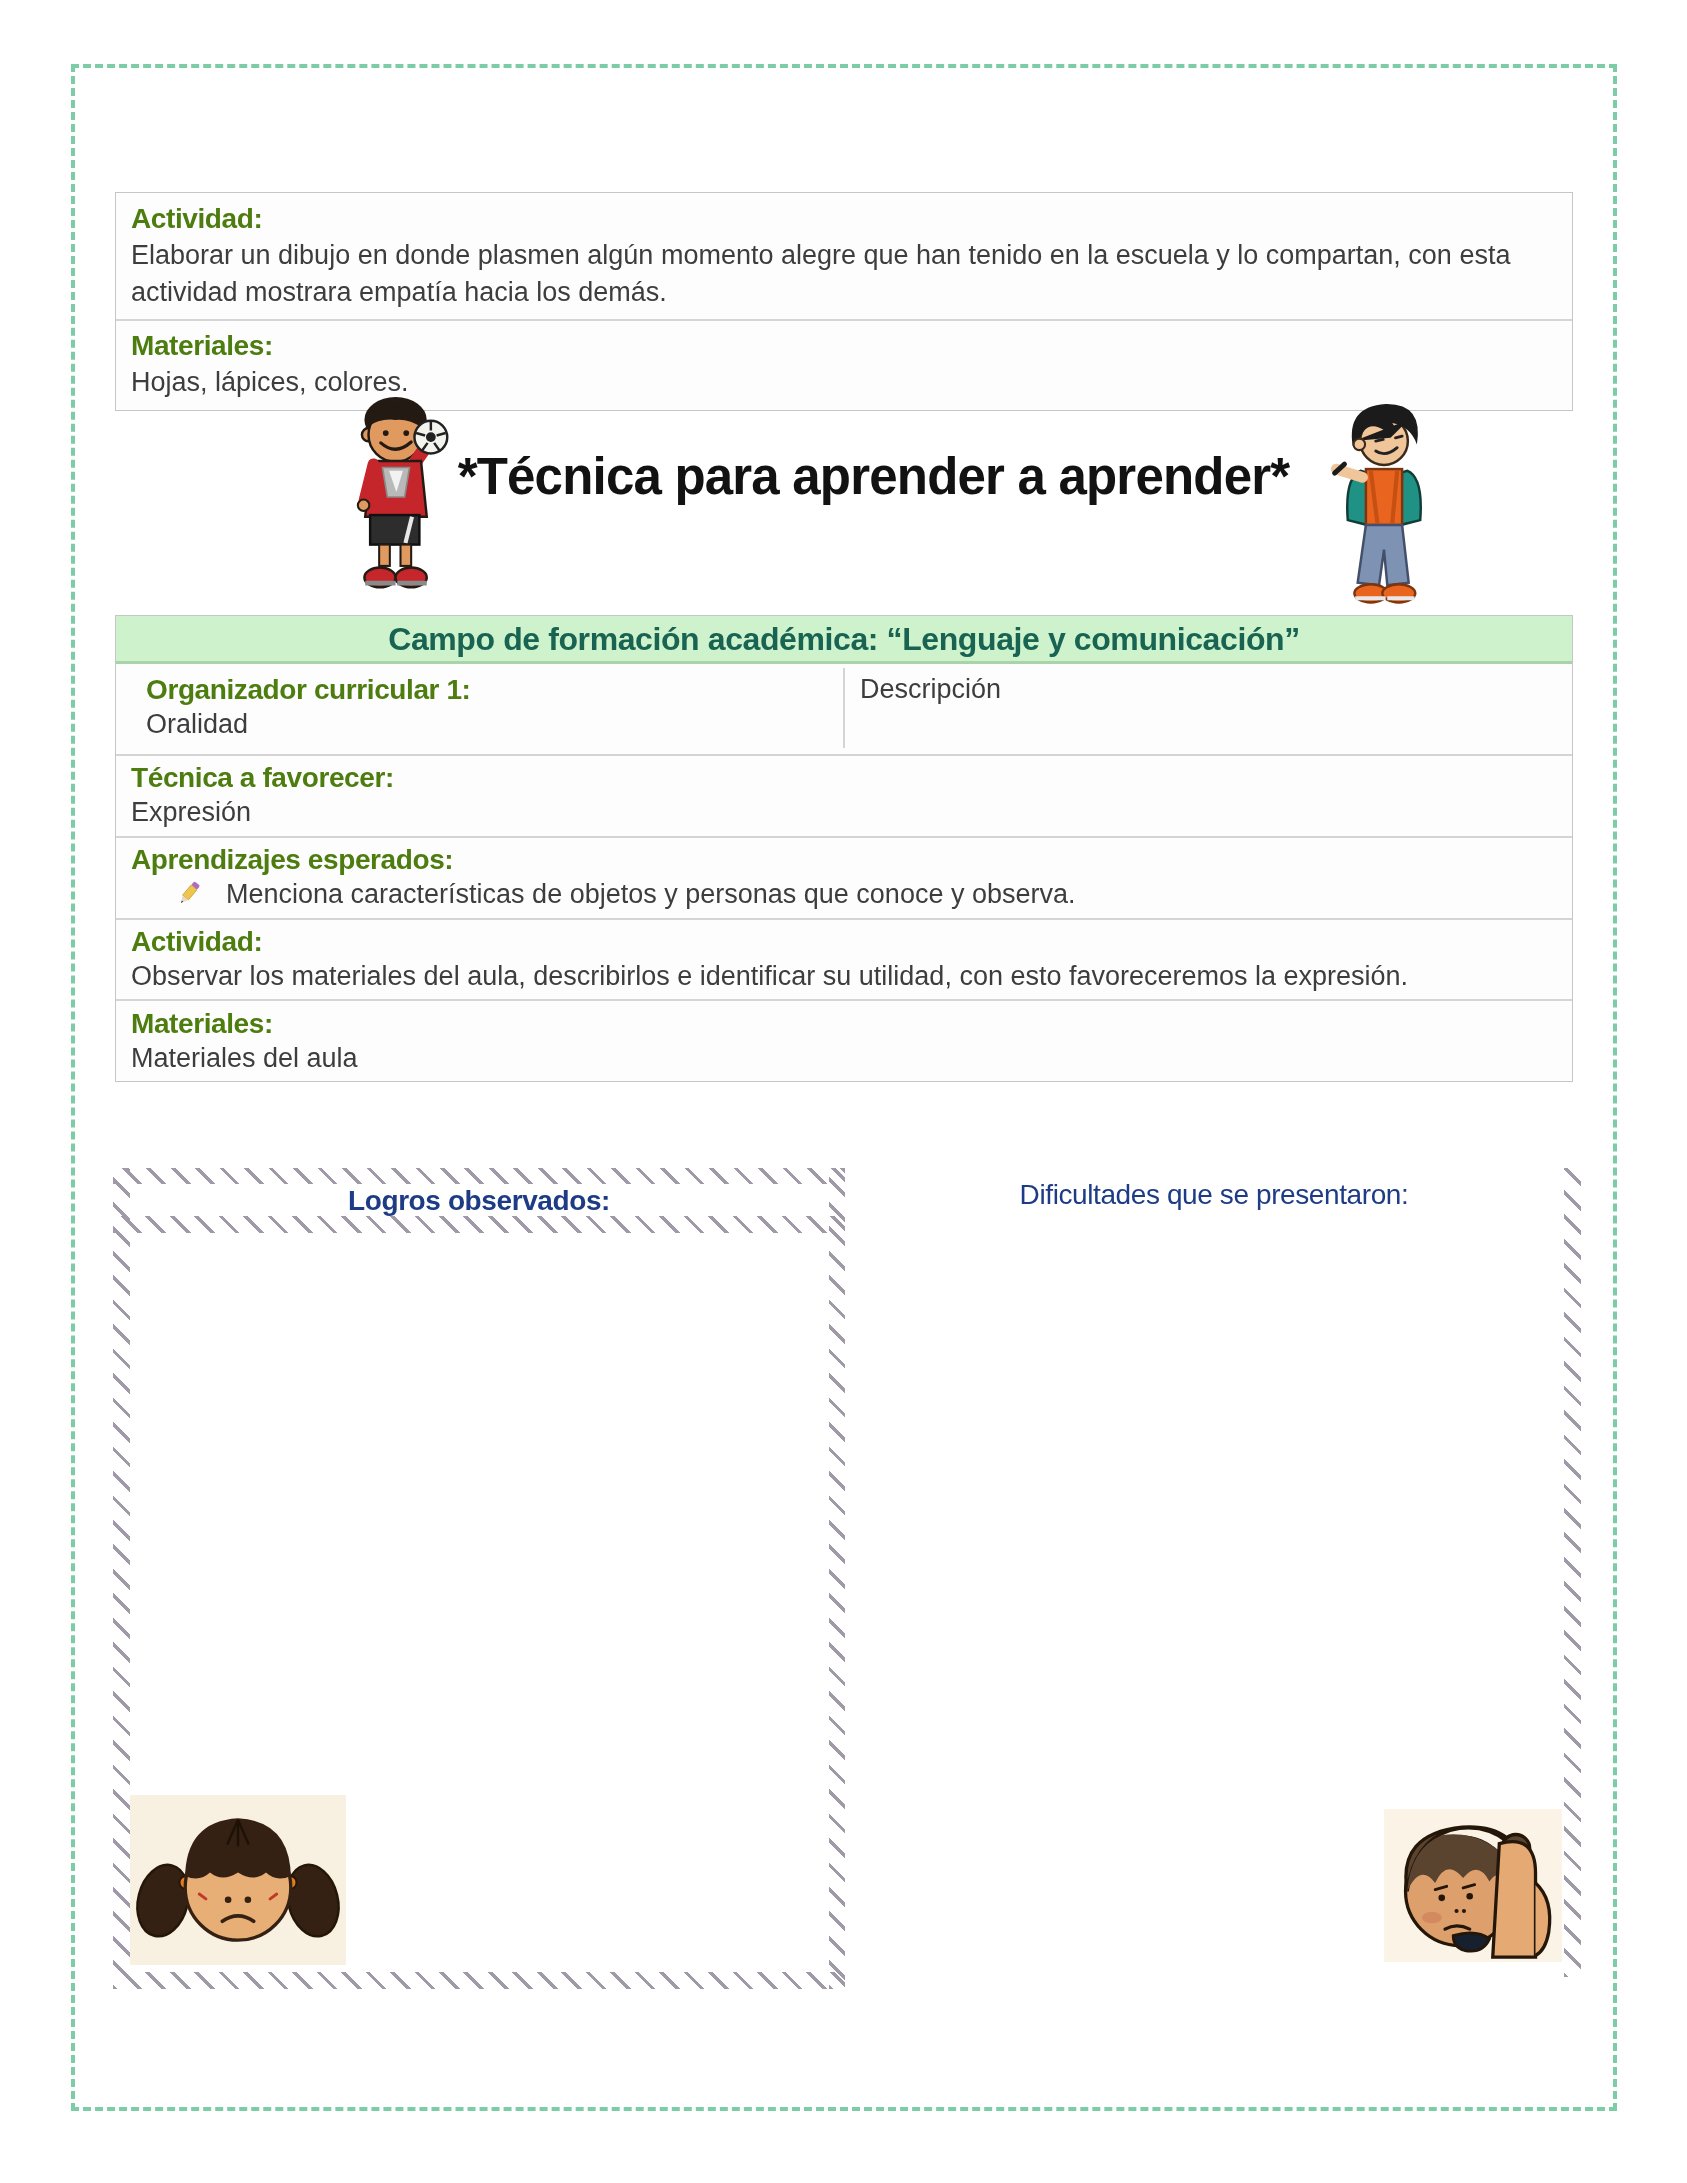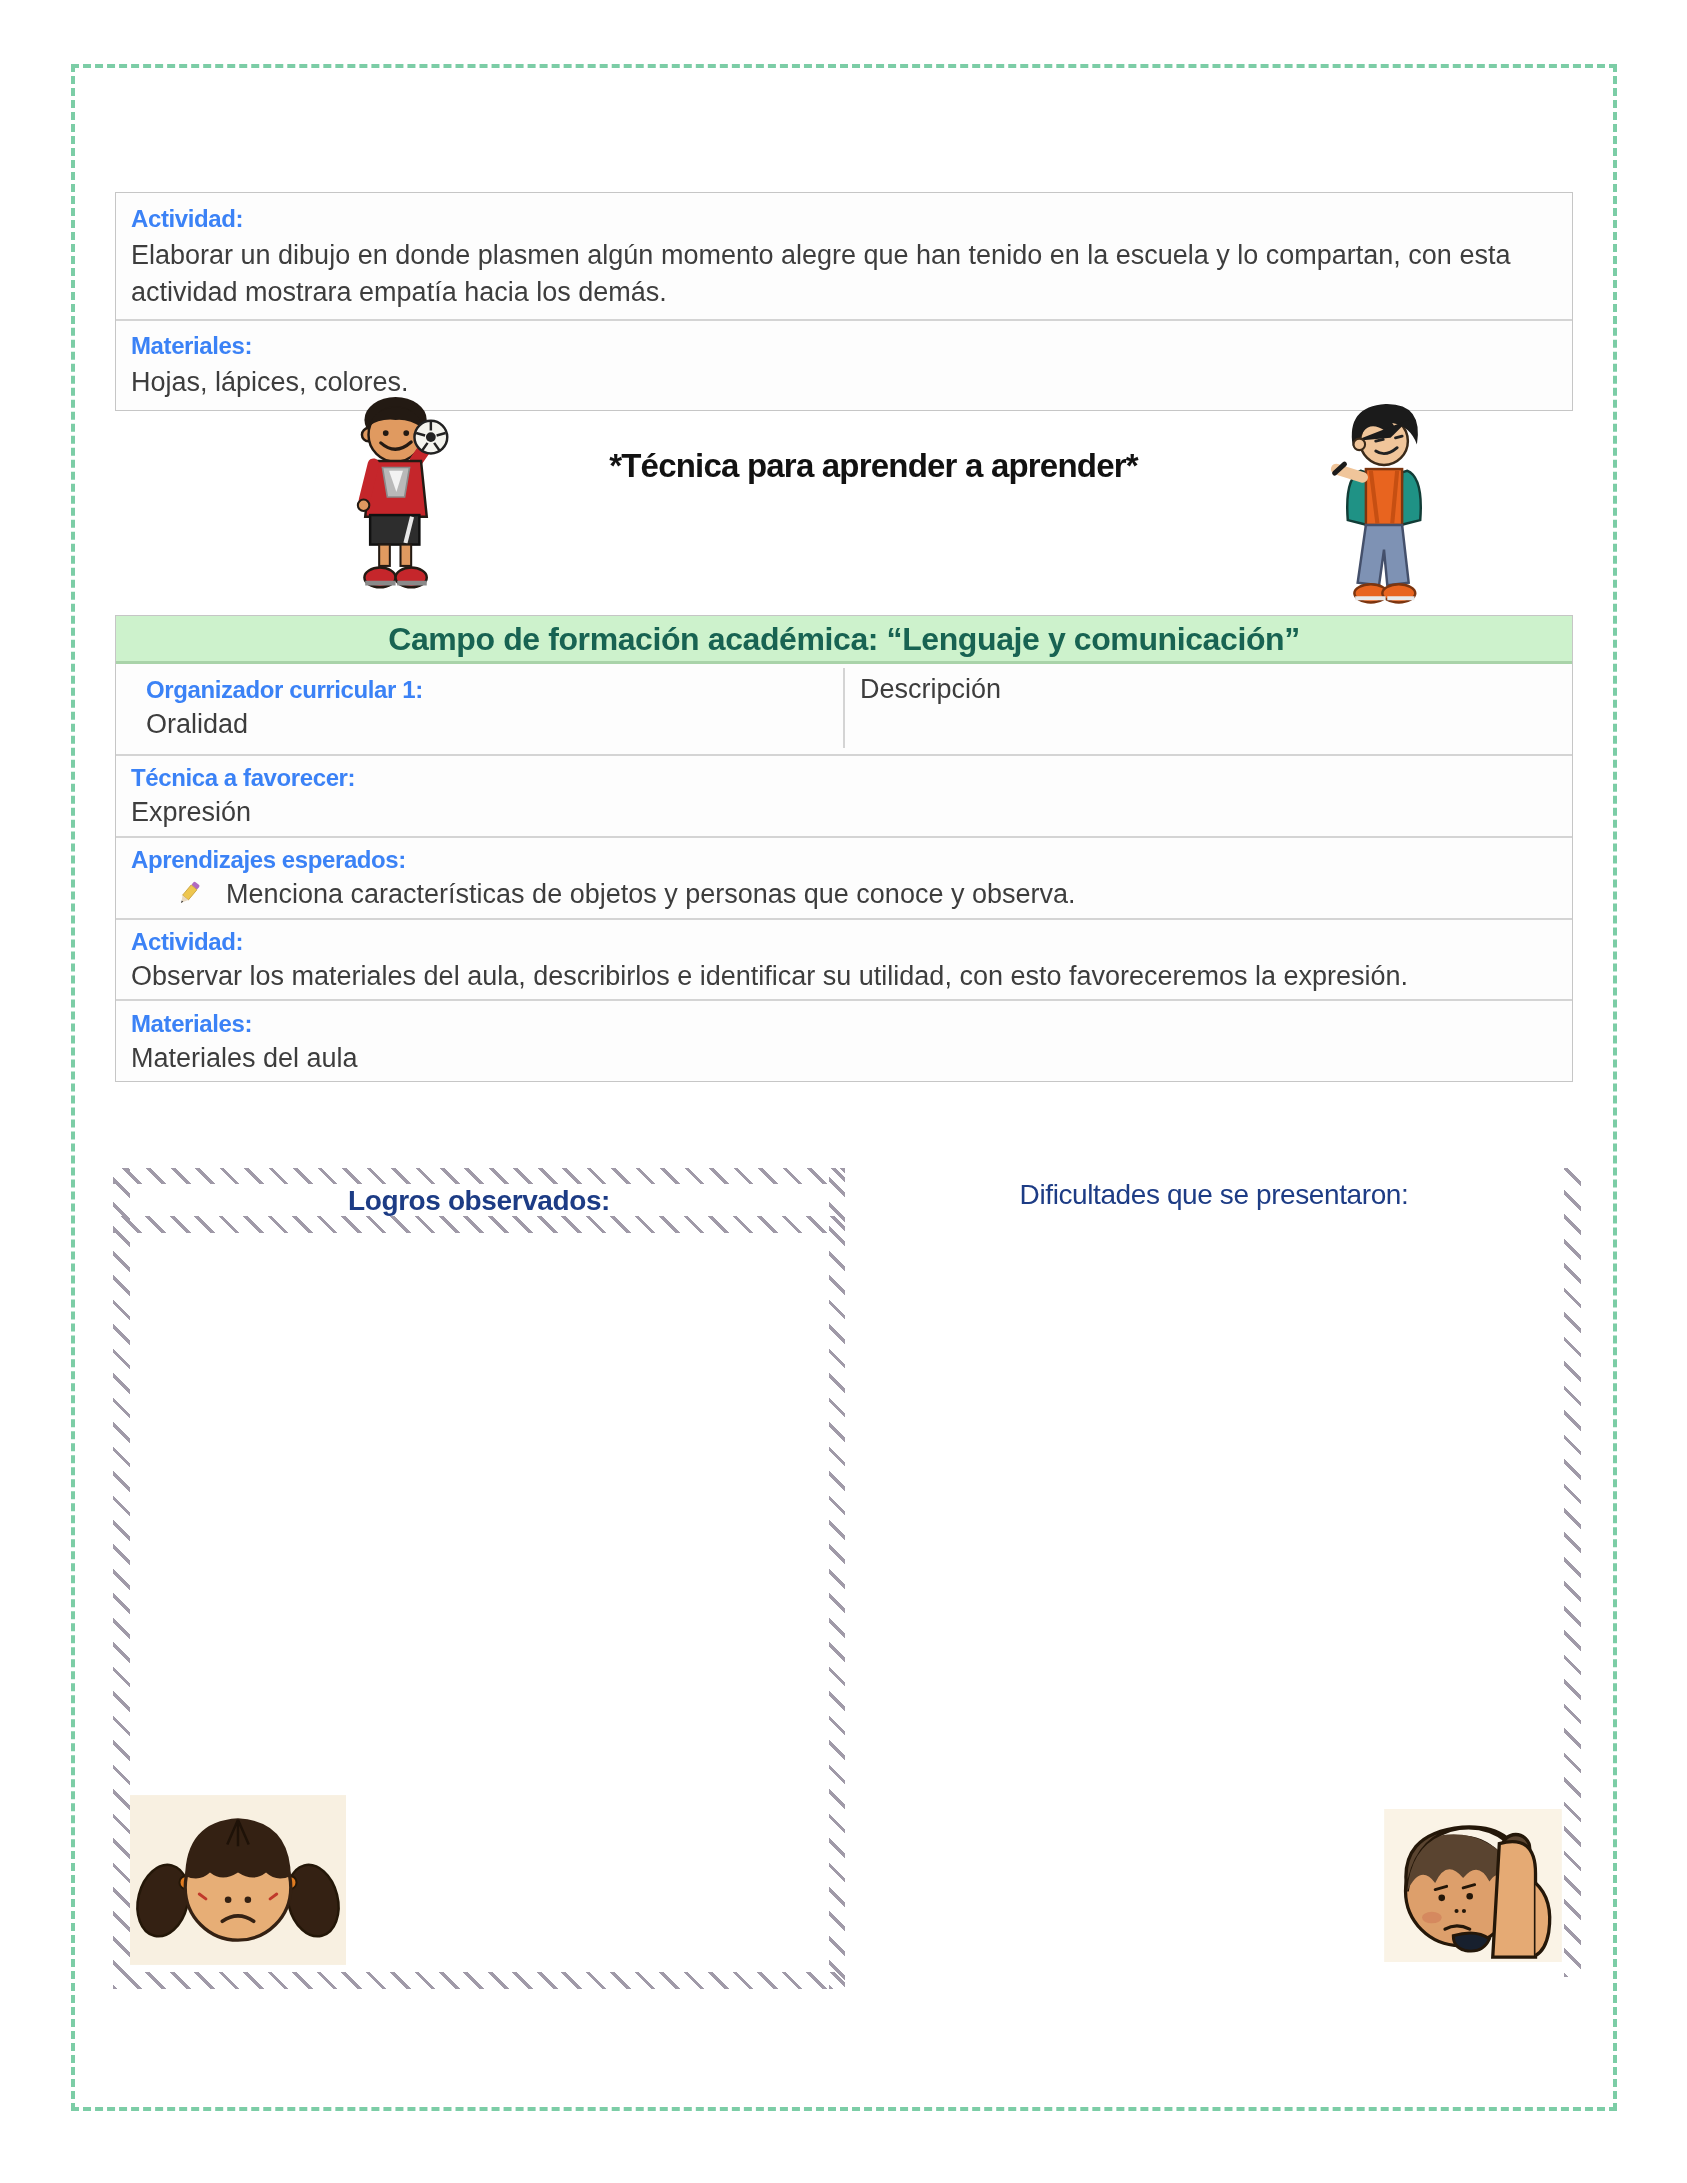--- a/index.html
+++ b/index.html
@@ -22,22 +22,22 @@
     background:#fdfdfd;
     border:1.6px solid #c6c6c6;
     box-sizing:border-box;
   }
   .tbl-top  { top:192px; }
   .tbl-main { top:615px; }
   .t-row { padding:6.6px 15px 8.2px; }
   .t-row + .t-row { border-top:2.5px solid #d4d4d4; }
   .tbl-top .t-row { min-height:49px; }
   .label {
-    color:#3b82f6; font-weight:bold;
-    font-size:24px; line-height:37px;
+    color:#4d7c0f; font-weight:bold;
+    font-size:28px; line-height:37px;
     letter-spacing:-0.4px;
   }
   .body-text {
     color:#3d3d3d; font-size:27px; line-height:37px;
   }
   .tbl-main .label      { line-height:35px; }
   .tbl-main .body-text  { line-height:35px; }
   .tbl-main .t-row { padding:4.1px 15px 5.8px; }
   .green-header {
     background:#cdf2cc;
@@ -50,21 +50,21 @@
   }
   .two-col { display:flex; padding:0; }
   .two-col .cell { flex:1; padding:4.1px 15px 5.8px; box-sizing:border-box; }
   .two-col .cell + .cell { border-left:2.5px solid #d4d4d4; }
   .bullet-line { display:flex; align-items:center; gap:22px; padding-left:43px; }
   .pencil svg { width:30px; height:30px; display:block; }
   
   .banner-title {
     position:absolute; left:445px; top:447px; width:857px;
     text-align:center;
-    font-size:33px; font-weight:bold; color:#121212;
+    font-size:51px; font-weight:bold; color:#121212;
     letter-spacing:-0.8px;
     white-space:nowrap;
   }
   .clip { position:absolute; }
   .clip svg { width:100%; height:100%; display:block; }
   .clip-boy-soccer   { left:346px;  top:392px;  width:109px; height:201px; }
   .clip-boy-backpack { left:1328px; top:395px;  width:112px; height:214px; }
   
   .obs-box {
     position:absolute; left:113px; top:1165px;

